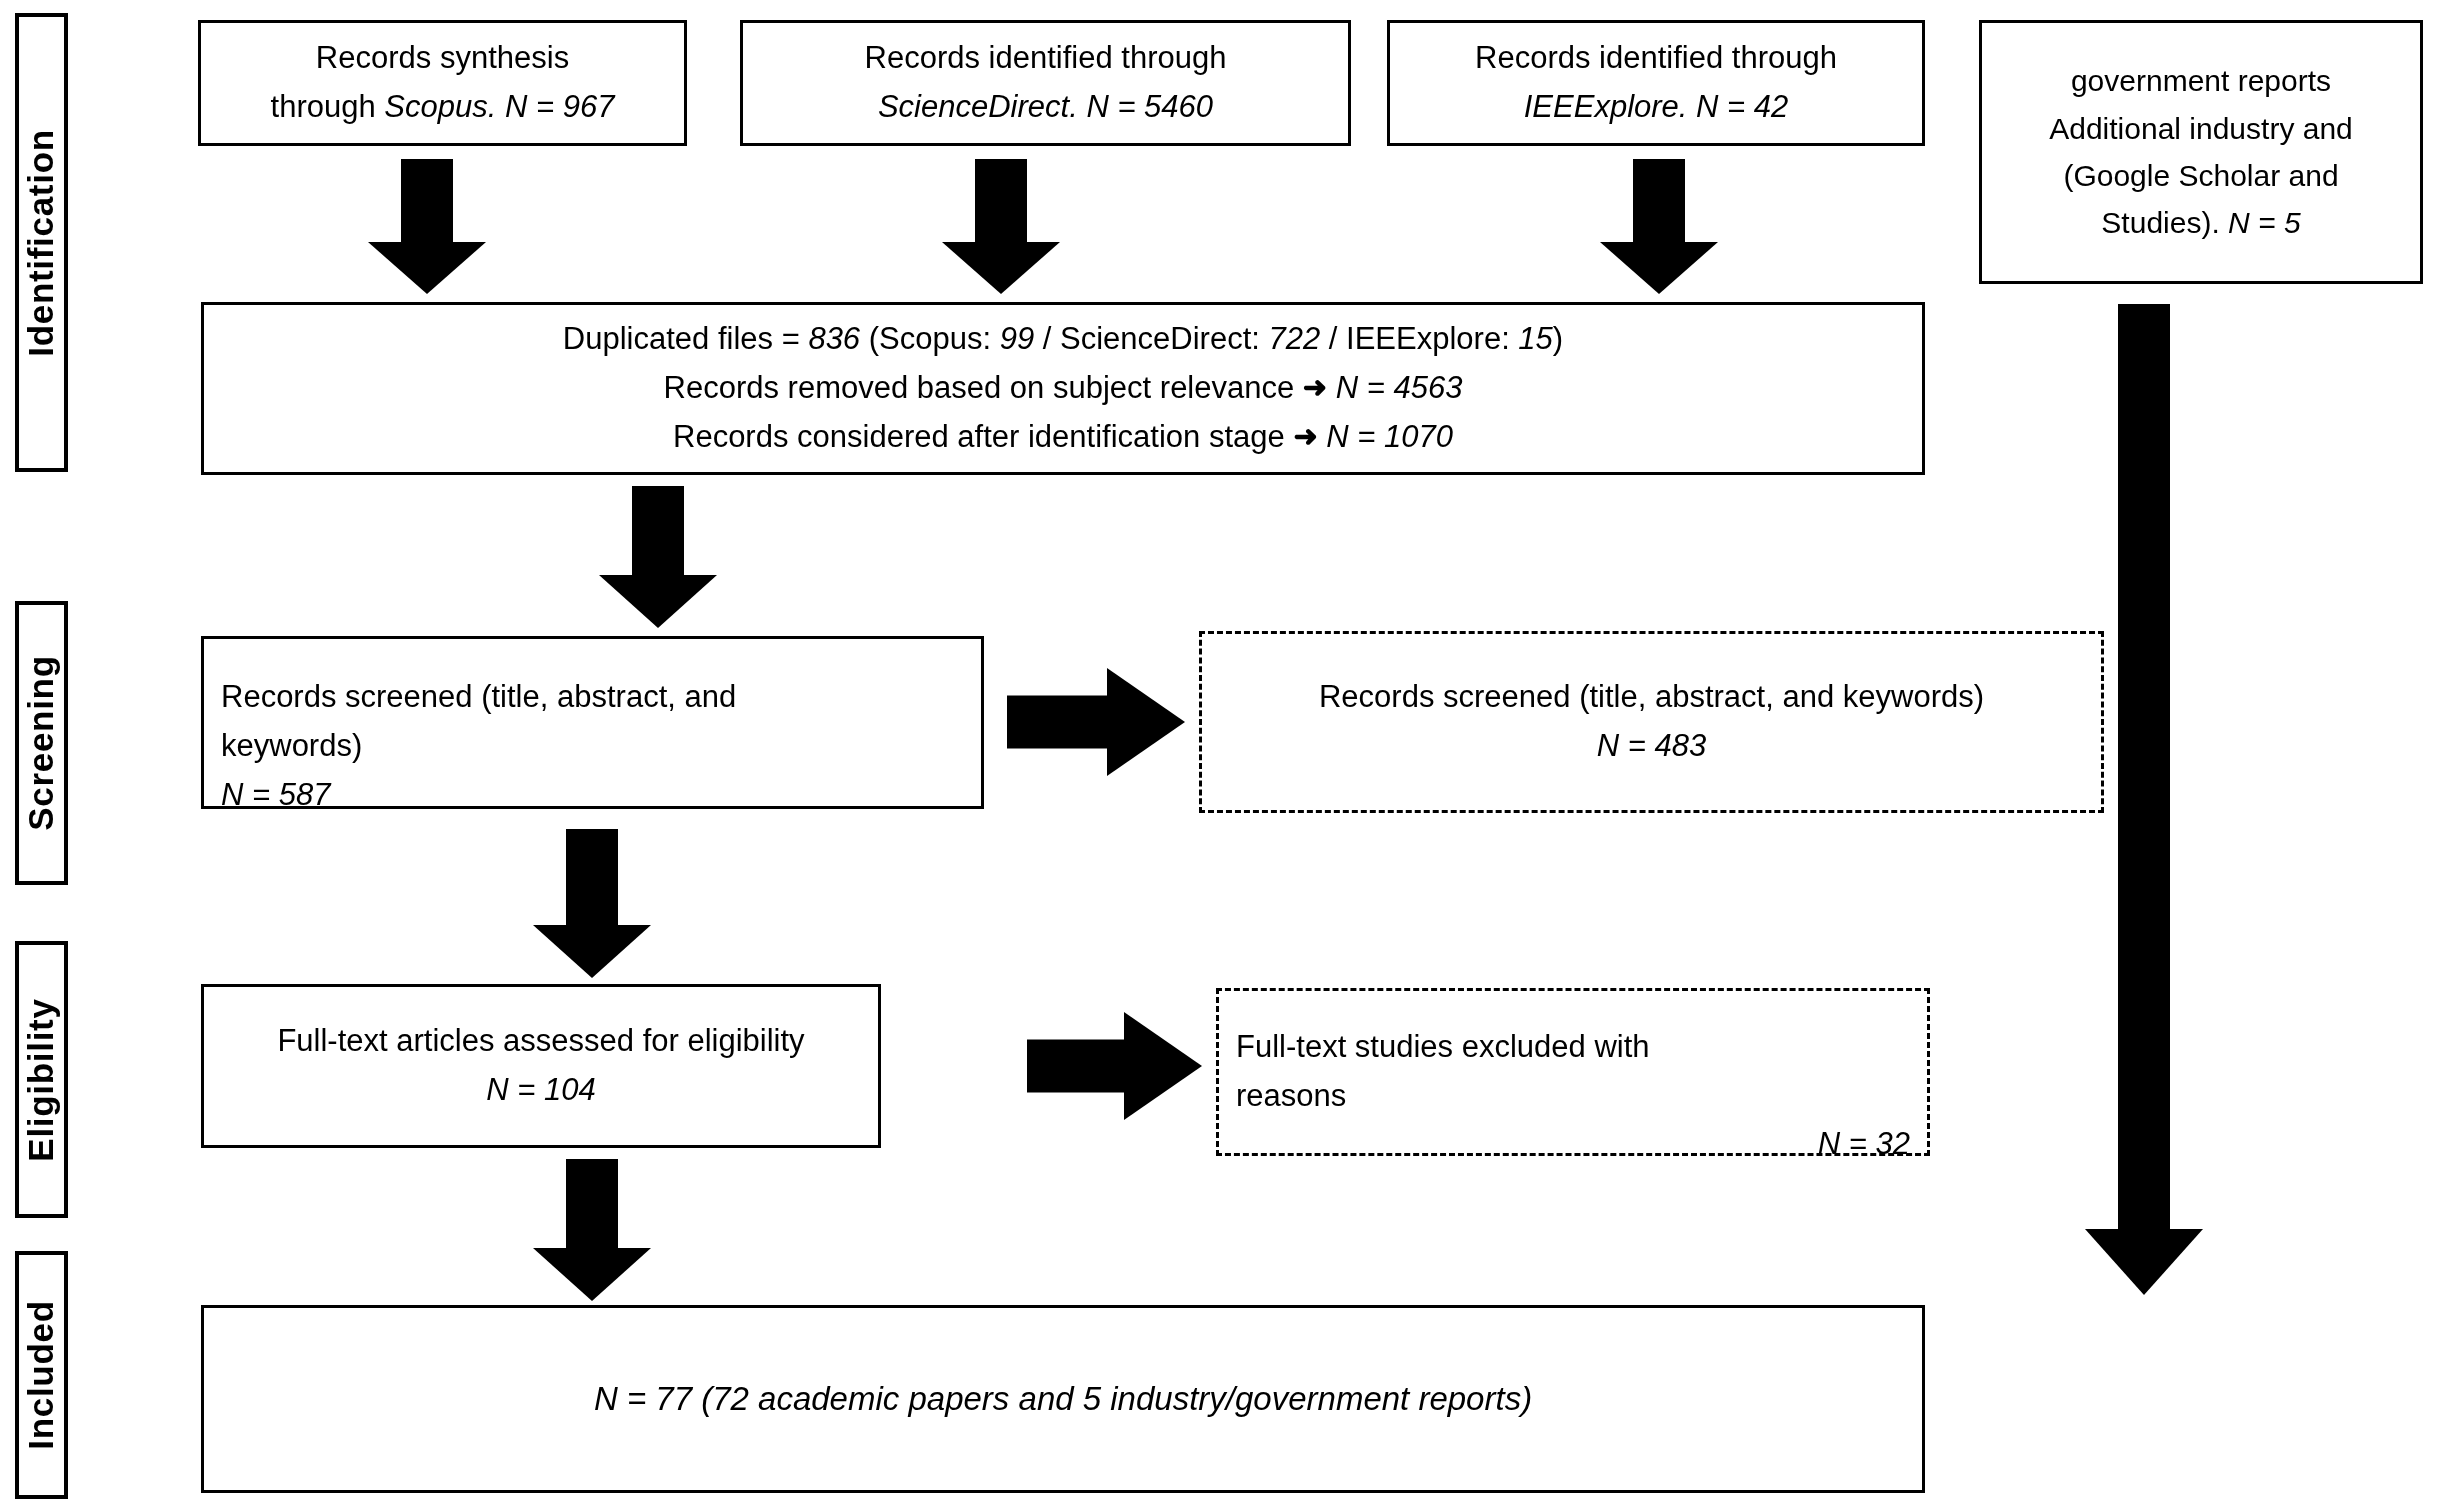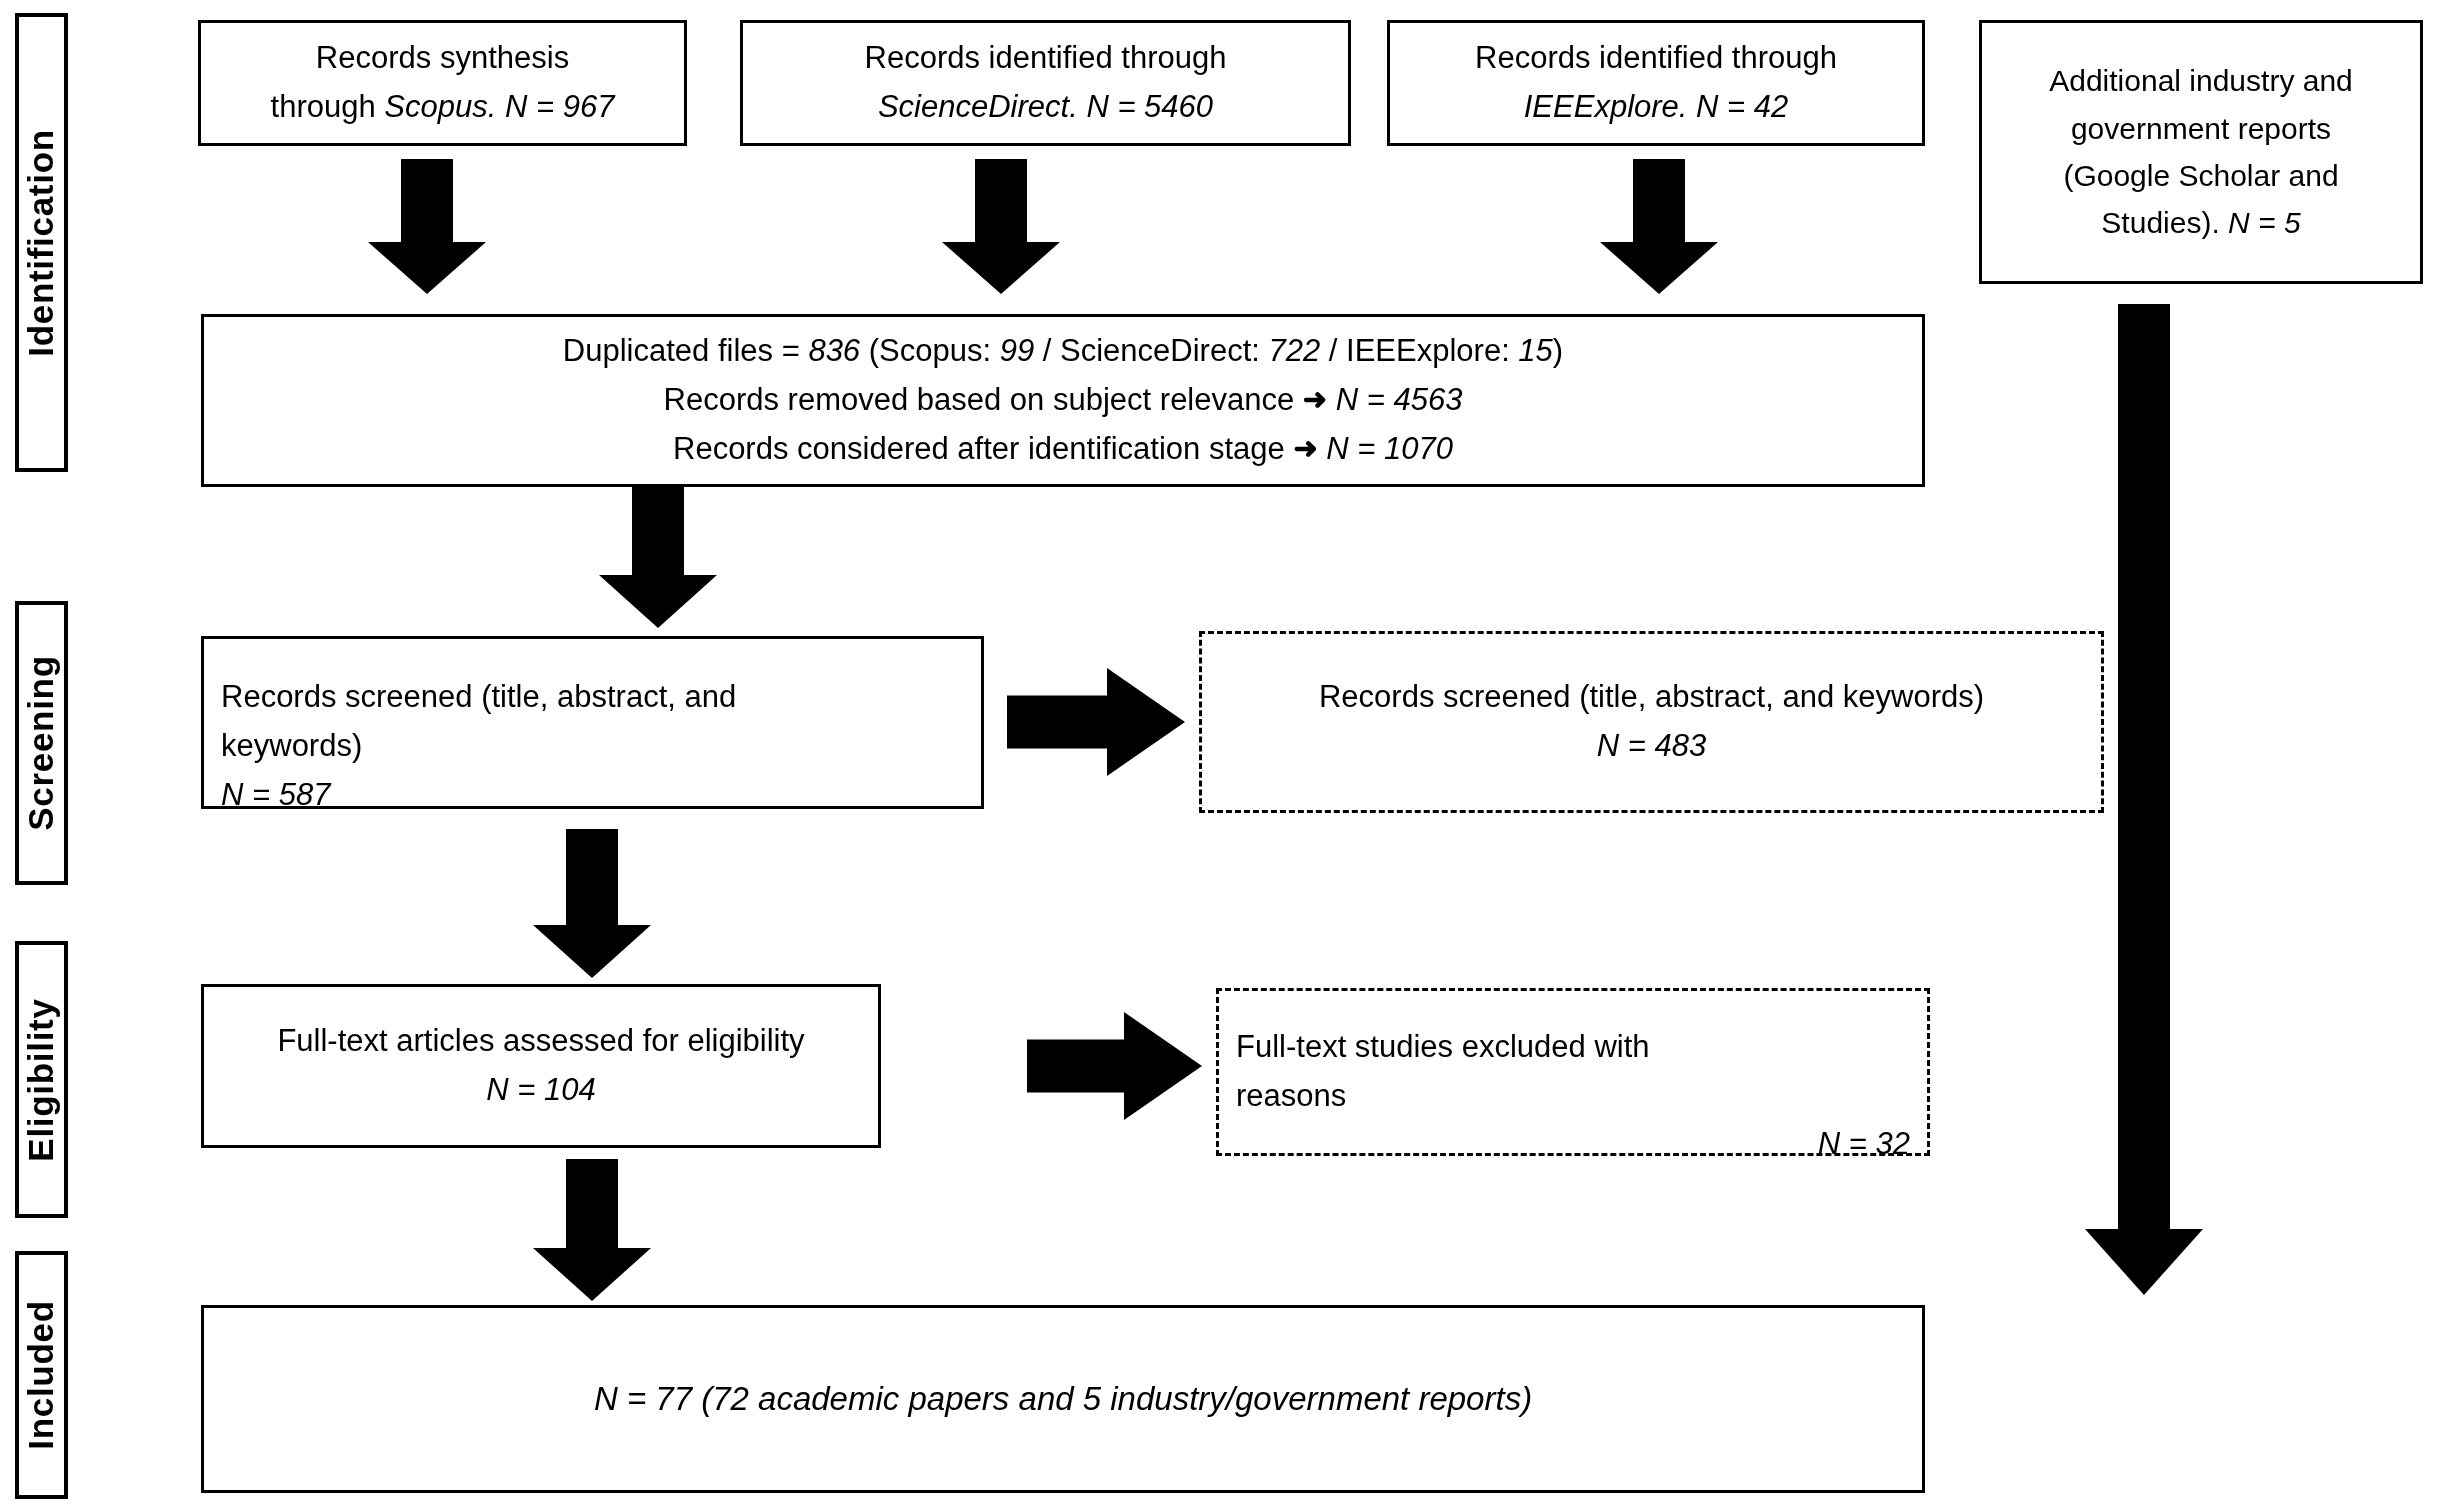--- a/index.html
+++ b/index.html
@@ -164,43 +164,43 @@
 
   <div class="box" style="left:1387px; top:20px; width:538px; height:126px;">
     <div class="inner">
       <span class="ln t">Records identified through</span>
       <span class="ln t it">IEEExplore. N = 42</span>
     </div>
   </div>
 
   <div class="box" style="left:1979px; top:20px; width:444px; height:102px; height:264px; top:20px;">
     <div class="inner">
+      <span class="ln t-sm">government reports</span>
       <span class="ln t-sm">Additional industry and</span>
-      <span class="ln t-sm">government reports</span>
       <span class="ln t-sm">(Google Scholar and</span>
       <span class="ln t-sm"><span>Studies). </span><span class="it">N = 5</span></span>
     </div>
   </div>
 
   <div class="arrow-down" style="left:367px; top:159px; width:119px; height:135px;">
     <div class="shaft" style="width:52px; height:86px;"></div>
     <div class="head" style="border-left-width:59px; border-right-width:59px; border-top-width:52px;"></div>
   </div>
 
   <div class="arrow-down" style="left:941px; top:159px; width:119px; height:135px;">
     <div class="shaft" style="width:52px; height:86px;"></div>
     <div class="head" style="border-left-width:59px; border-right-width:59px; border-top-width:52px;"></div>
   </div>
 
   <div class="arrow-down" style="left:1599px; top:159px; width:119px; height:135px;">
     <div class="shaft" style="width:52px; height:86px;"></div>
     <div class="head" style="border-left-width:59px; border-right-width:59px; border-top-width:52px;"></div>
   </div>
 
-  <div class="box" style="left:201px; top:314px; width:1724px; height:173px;">
+  <div class="box" style="left:201px; top:302px; width:1724px; height:173px;">
     <div class="inner center">
       <span class="ln t"><span>Duplicated files = </span><span class="it">836</span><span> (Scopus: </span><span class="it">99</span><span> / ScienceDirect: </span><span class="it">722</span><span> / IEEExplore: </span><span class="it">15</span><span>)</span></span>
 
       <span class="ln t"><span>Records removed based on subject relevance</span>&nbsp;<span class="glyph-arrow">➜</span>&nbsp;<span class="it">N = 4563</span></span>
 
       <span class="ln t"><span>Records considered after identification stage</span>&nbsp;<span class="glyph-arrow">➜</span>&nbsp;<span class="it">N = 1070</span></span>
     </div>
   </div>
 
   <div class="arrow-down" style="left:2084px; top:304px; width:119px; height:991px;">

